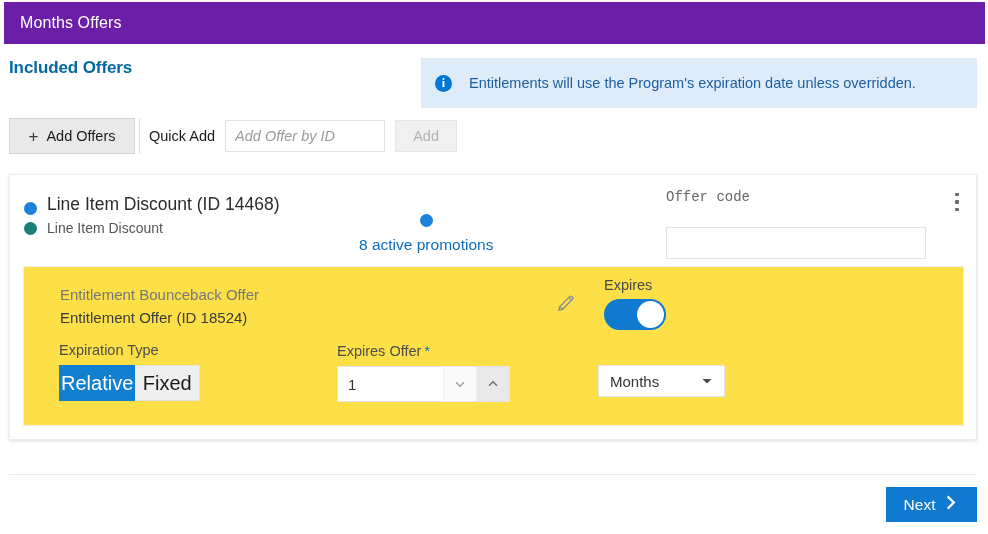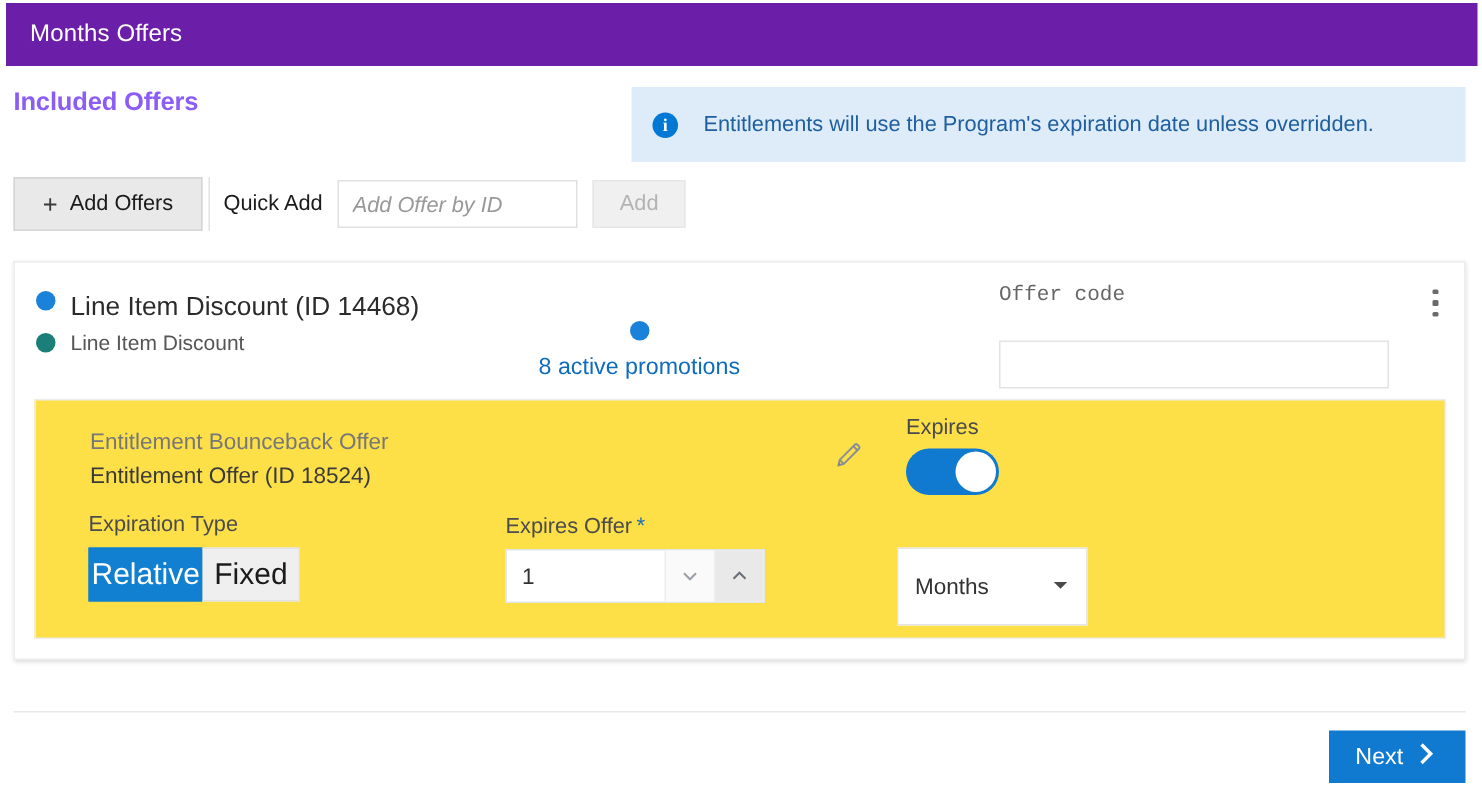--- a/index.html
+++ b/index.html
@@ -45,21 +45,21 @@
     top: 44px;
     width: 988px;
     height: 66px;
   }
   .page-title {
     position: absolute;
     left: 9px;
     top: 14px;
     font-size: 17px;
     font-weight: bold;
-    color: #8b5cf6;
+    color: #0369a1;
     letter-spacing: -.1px;
   }
   .info-banner {
     position: absolute;
     left: 421px;
     top: 14px;
     width: 556px;
     height: 50px;
     background: #deecf9;
     display: flex;
@@ -185,21 +185,21 @@
     flex: 0 0 auto;
   }
   .dot-blue  { background: #1a82d8; }
   .dot-teal  { background: #1b7f79; }
 
   .offer-title-row {
     position: absolute;
     left: 14px;
     top: 19px;
     display: flex;
-    align-items: flex-start;
+    align-items: flex-end;
     gap: 10px;
   }
   .offer-title {
     font-size: 17.5px;
     color: #2b2b2b;
     font-weight: 400;
   }
   .offer-sub-row {
     position: absolute;
     left: 14px;
@@ -408,21 +408,21 @@
   .spin-down { background: #fafafa; }
   .spin-up   { background: #e9e9e9; }
 
   .unit-block {
     position: absolute;
     left: 574px;
     top: 75px;
   }
   .unit-select {
     width: 127px;
-    height: 52px;
+    height: 32px;
     border: 1px solid #e4e4e4;
     background: #ffffff;
     display: flex;
     align-items: center;
     justify-content: space-between;
     padding: 0 11px;
     font-size: 15px;
     color: #333333;
     cursor: pointer;
   }

